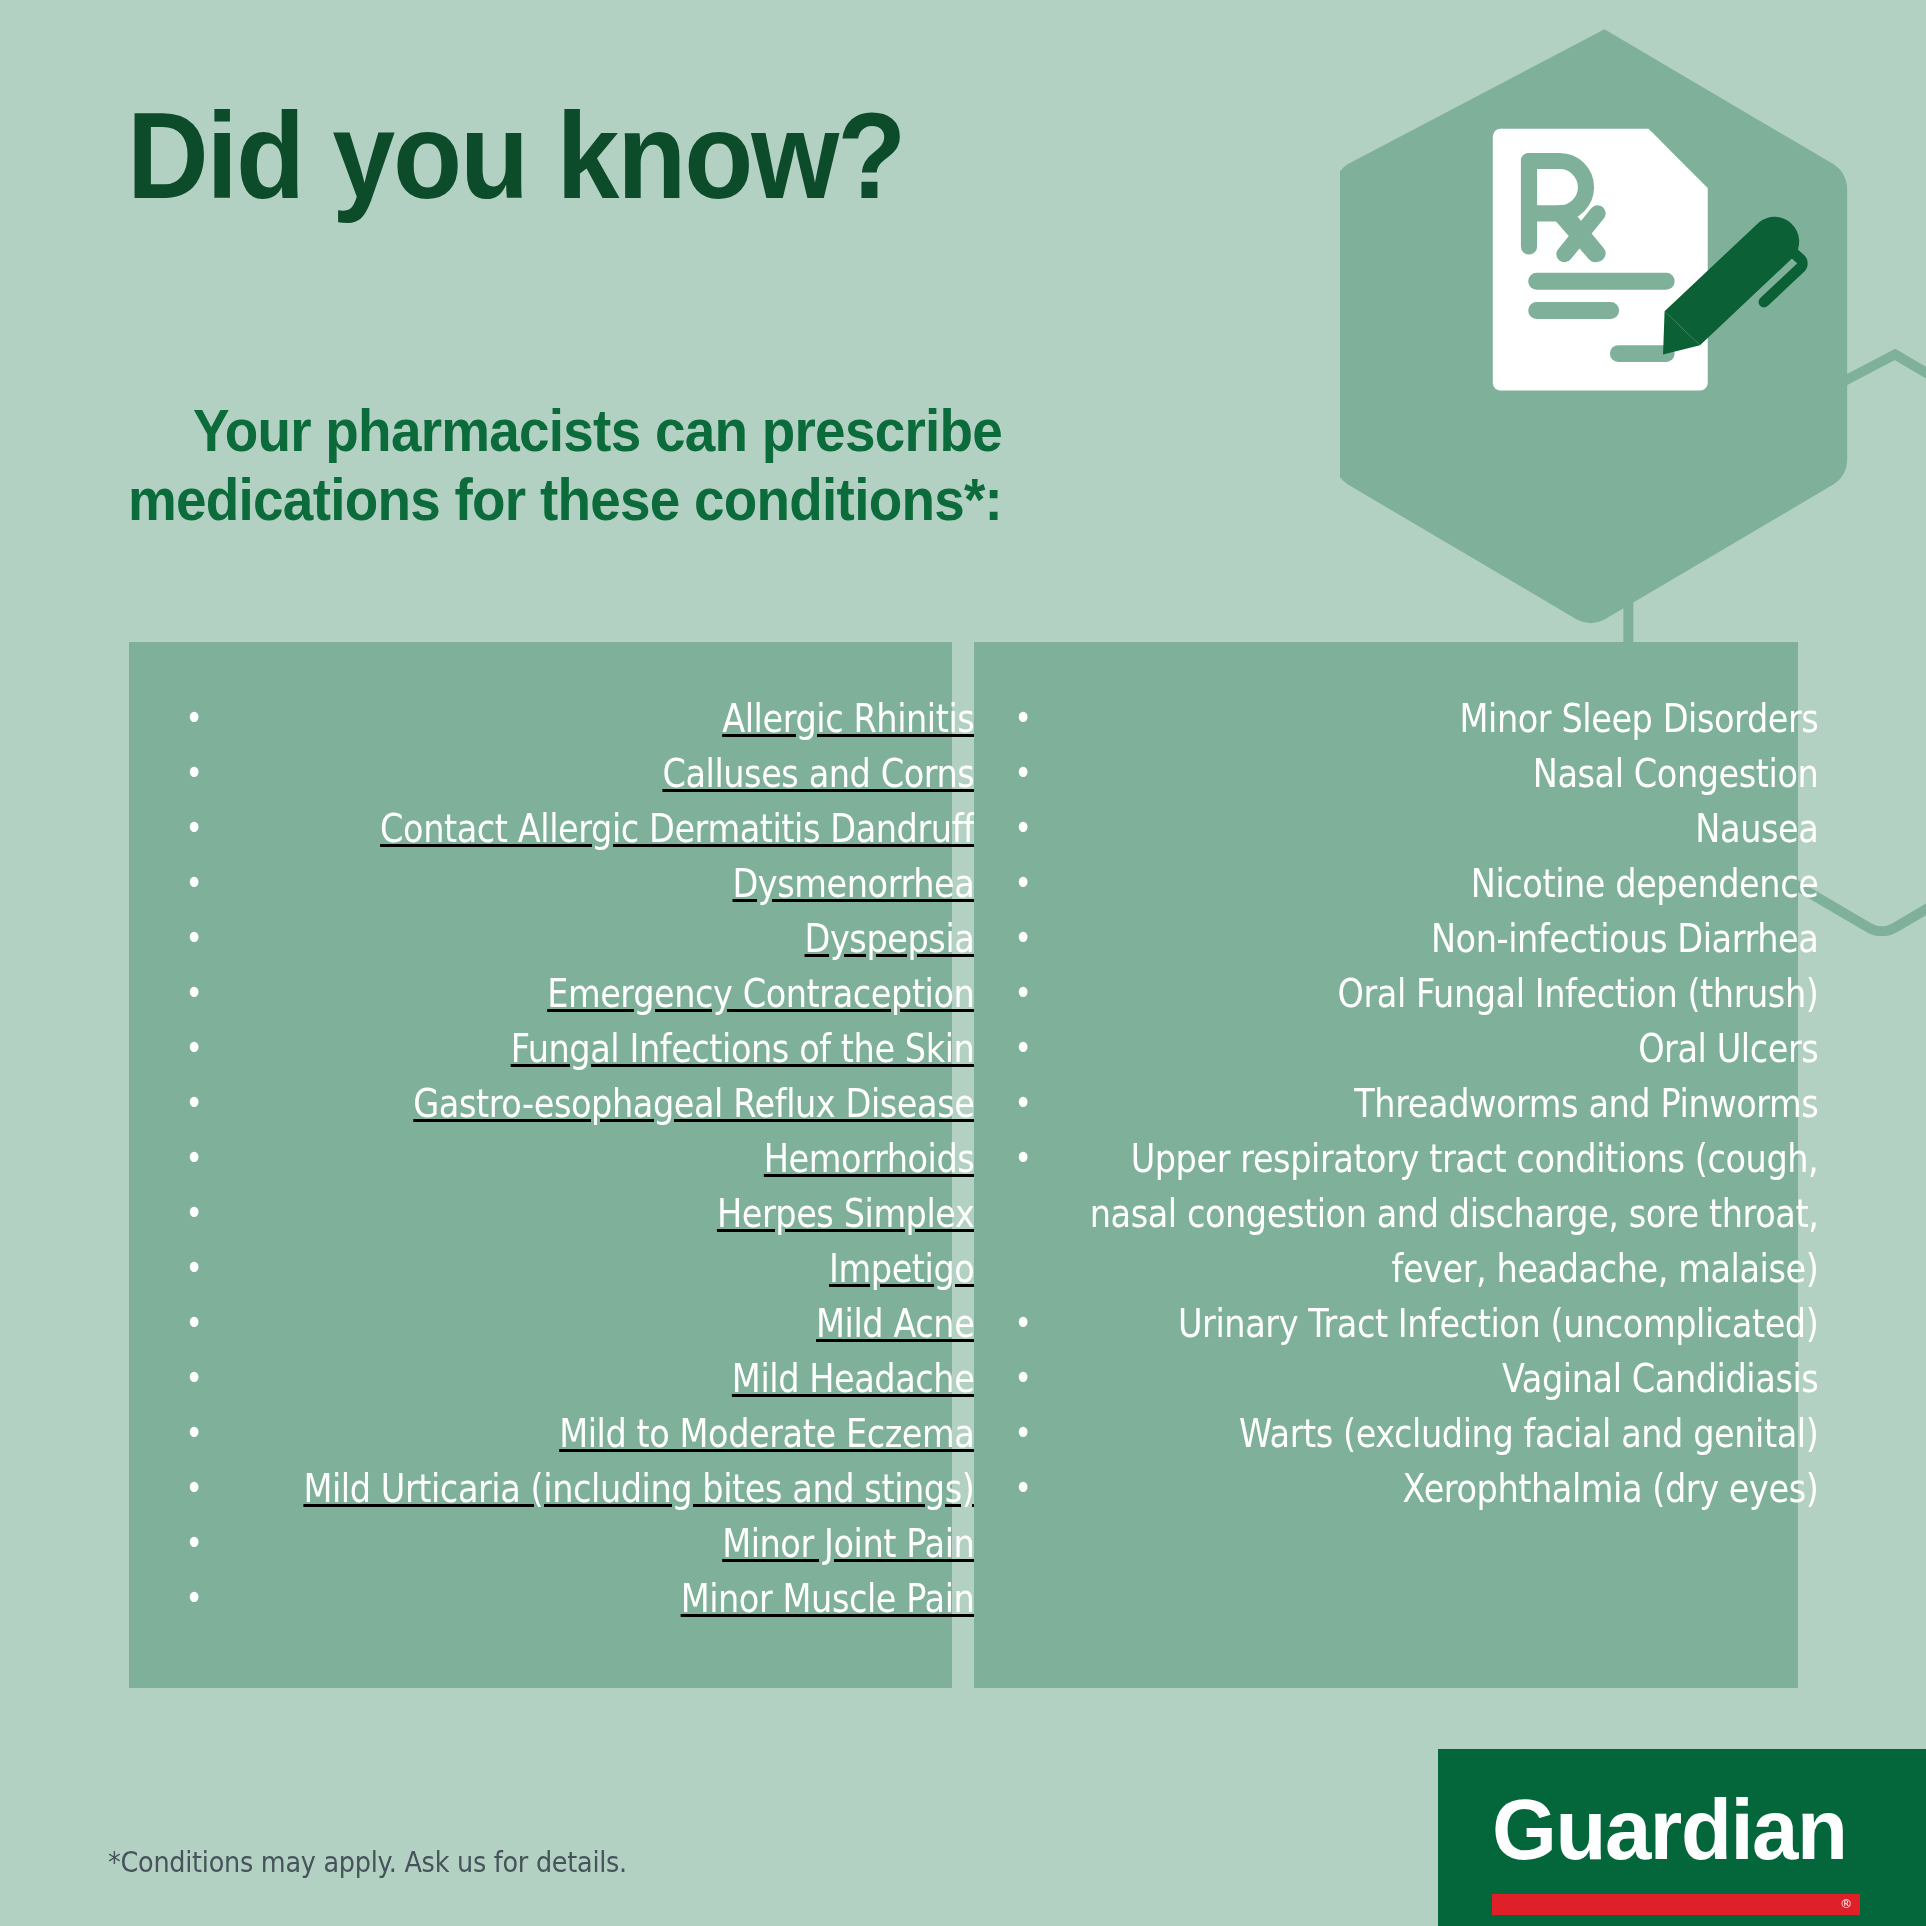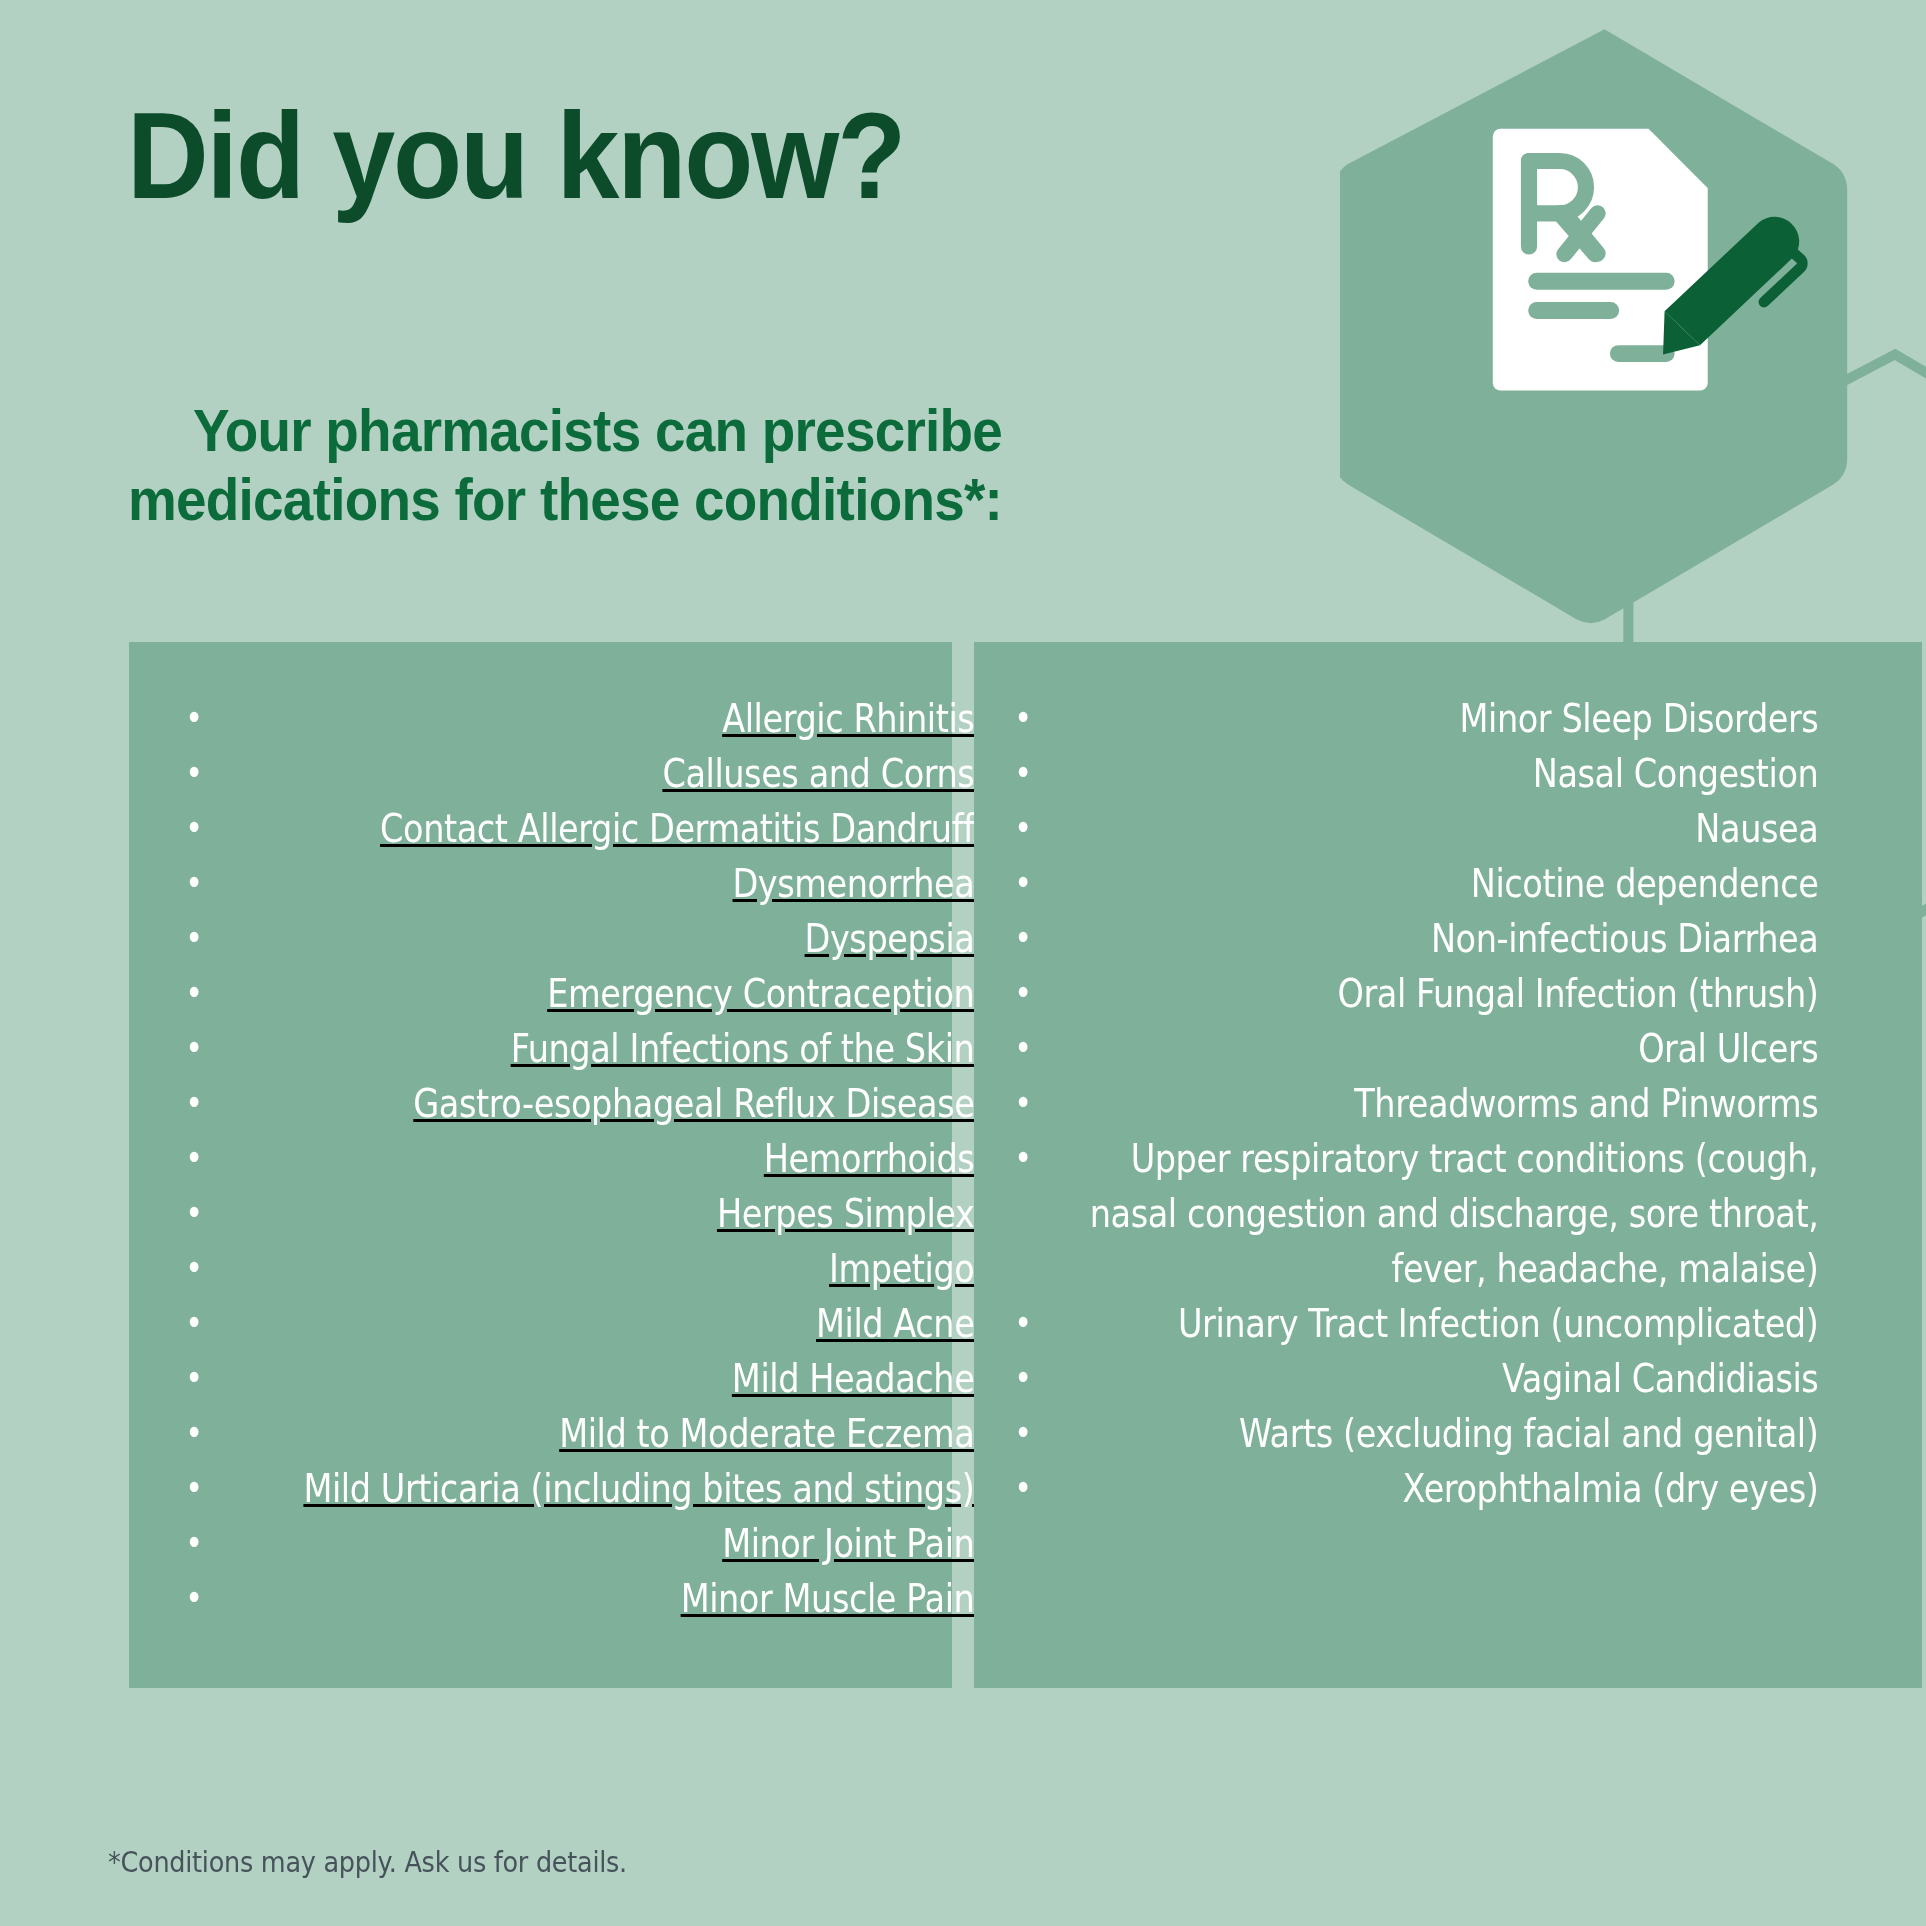--- a/index.html
+++ b/index.html
@@ -66,21 +66,21 @@
 
   
   .panel {
     position: absolute;
     background: #7fb19a;
     top: 642px;
     height: 1046px;
     box-sizing: border-box;
   }
   #panel-left  { left: 129px;  width: 823px; }
-  #panel-right { left: 974px; width: 948px; }
+  #panel-right { left: 974px; width: 824px; }
 
   ul.cond-list {
     list-style: none;
     margin: 0;
     padding: 0;
     position: absolute;
     top: 49px;
   }
   #panel-left  ul.cond-list { left: 55px;  width: 763px; text-decoration: underline; }
   #panel-right ul.cond-list { left: 39px;  width: 778px; }
@@ -251,15 +251,21 @@
         <li>Upper respiratory tract conditions (cough, nasal congestion and discharge, sore throat, fever, headache, malaise)</li>
         <li>Urinary Tract Infection (uncomplicated)</li>
         <li>Vaginal Candidiasis</li>
         <li>Warts (excluding facial and genital)</li>
         <li>Xerophthalmia (dry eyes)</li>
       </ul>
   </div>
 
   <div class="footnote">*Conditions may apply. Ask us for details.</div>
 
+  <div class="brand">
+    <div class="brand-word">Guardian</div>
+    <div class="brand-bar">
+      <span class="brand-reg">®</span>
+    </div>
+  </div>
 
 </div>
 
 
 </body></html>

